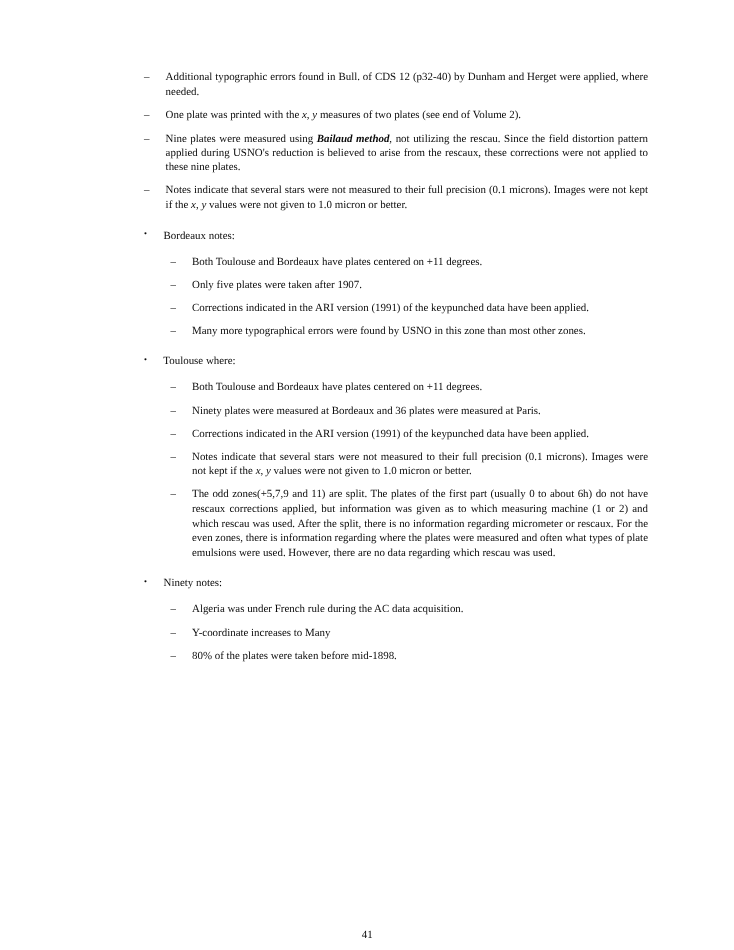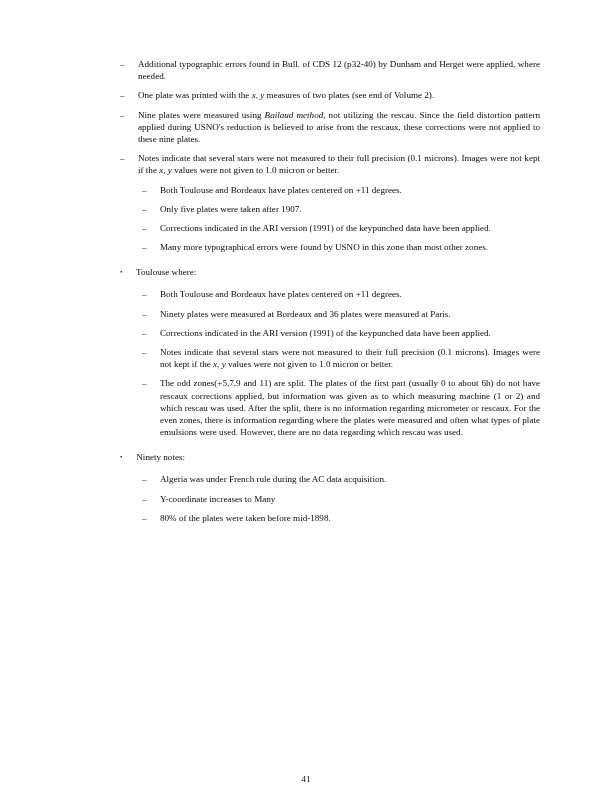--- a/index.html
+++ b/index.html
@@ -55,21 +55,21 @@
     vertical-align: middle;
     position: relative;
     top: -1px;
   }
   .bullet-group {
     margin-left: 22px;
   }
   .group-children {
     margin-top: 7px;
   }
-  .bolditalic { font-weight: normal; font-style: italic; }
+  .bolditalic { font-weight: bold; font-style: italic; }
   .pagenum {
     position: absolute;
     left: 0;
     right: 0;
     top: 742px;
     text-align: center;
     font-size: 9.1px;
     font-family: "Liberation Serif", serif;
     margin-top: 32px;
   }
@@ -95,20 +95,24 @@
       <span class="marker">–</span>
       <span>Nine plates were measured using <span class="bolditalic">Bailaud method</span>, not utilizing the rescau. Since the field distortion pattern applied during USNO's reduction is believed to arise from the rescaux, these corrections were not applied to these nine plates.</span>
     </div>
 
     <div class="dash-item">
       <span class="marker">–</span>
       <span>Notes indicate that several stars were not measured to their full precision (0.1 microns). Images were not kept if the <span class="math">x</span>, <span class="math">y</span> values were not given to 1.0 micron or better.</span>
     </div>
 
     <div class="bullet-group">
+      <div class="bullet-item">
+        <span class="marker">•</span>
+        <span>Bordeaux notes:</span>
+      </div>
       <div class="group-children">
         <div class="dash-item">
           <span class="marker">–</span>
           <span>Both Toulouse and Bordeaux have plates centered on +11 degrees.</span>
         </div>
         <div class="dash-item">
           <span class="marker">–</span>
           <span>Only five plates were taken after 1907.</span>
         </div>
         <div class="dash-item">

